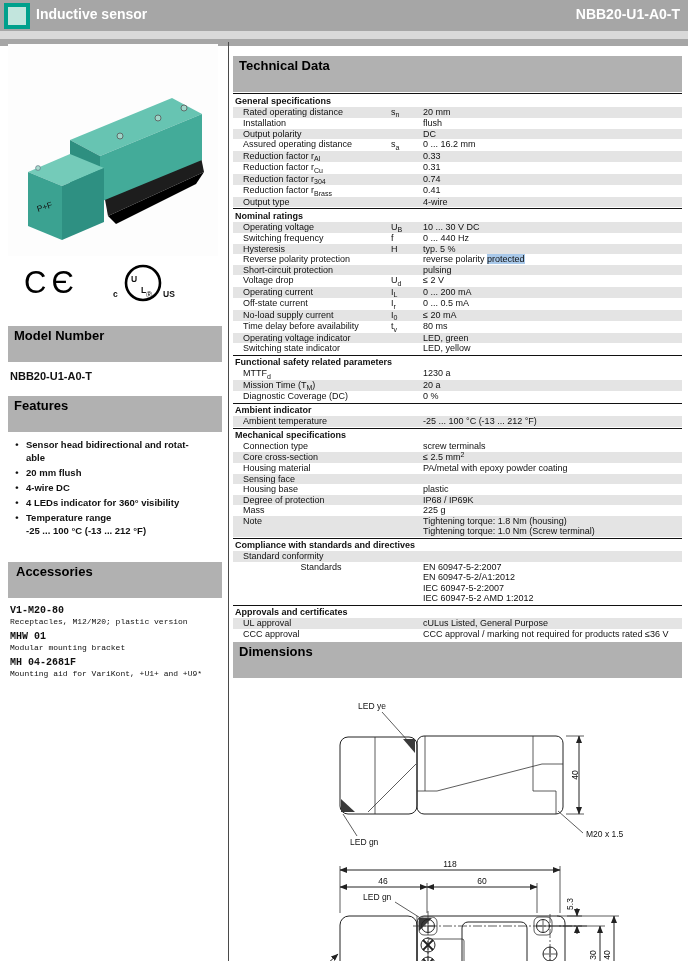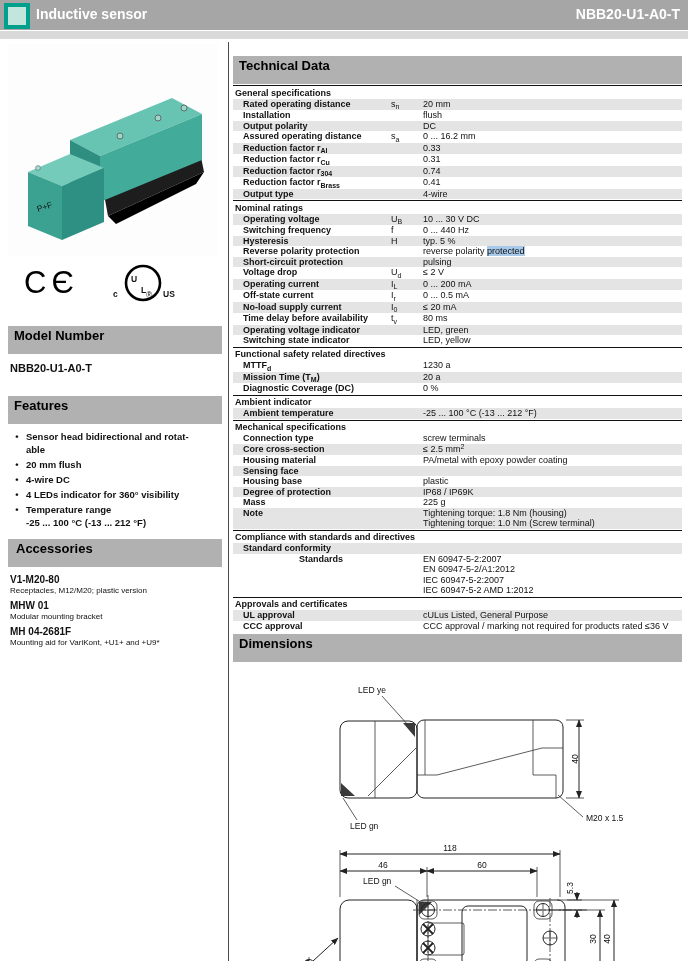--- a/index.html
+++ b/index.html
@@ -1,55 +1,55 @@
 <!DOCTYPE html>
 <html><head>
 <meta charset="utf-8">
 <style>
   html,body{margin:0;padding:0;background:#fff;}
   .page{position:relative;width:688px;height:961px;background:#fff;overflow:hidden;
         font-family:"Liberation Sans","DejaVu Sans",sans-serif;color:#111;}
   
-  .topbar{position:absolute;left:0;top:0;width:688px;height:30px;background:#a6a6a6;}
+  .topbar{position:absolute;left:0;top:0;width:688px;height:46px;background:#a6a6a6;}
   .logo-sq{position:absolute;left:4px;top:3px;width:18px;height:18px;border:4px solid #00a08c;background:#c2e5dd;}
   .topbar-title{position:absolute;left:36px;top:6px;font-size:14px;font-weight:bold;color:#fff;}
   .topbar-model{position:absolute;right:8px;top:6px;font-size:14px;font-weight:bold;color:#fff;}
   .substrip{position:absolute;left:0;top:31px;width:688px;height:8px;background:#d9d9d9;}
   .divider{position:absolute;left:228px;top:42px;width:1px;height:919px;background:#4a4a4a;}
 
   
   .bar{background:#b1b1b1;font-weight:bold;font-size:13px;line-height:15px;padding:2px 6px;
-       height:28px;box-sizing:border-box;color:#000;}
+       height:36px;box-sizing:border-box;color:#000;}
 
   
   .left-col{position:absolute;left:8px;top:44px;width:214px;}
   .photo{width:210px;height:212px;}
   .marks{height:46px;display:flex;align-items:center;}
   .ce{margin-left:16px;font-size:31px;letter-spacing:5px;color:#000;}
   .ul-mark{margin-left:26px;}
   .model-val{font-size:11px;font-weight:bold;padding:8px 2px 0 2px;height:24px;}
   .mn-bar{margin-top:20px;}
-  .ft-bar{margin-top:10px;}
+  .ft-bar{margin-top:2px;}
   .features-list{padding:6px 0 4px 0;}
   .feat{display:flex;margin-bottom:2px;}
   .bullet{flex:0 0 18px;text-align:center;font-size:9.5px;font-weight:bold;line-height:13px;}
   .feat-text{font-size:9.5px;font-weight:bold;line-height:13px;}
-  .acc-bar{margin-top:4px;padding-left:8px;}
+  .acc-bar{margin-top:19px;padding-left:8px;}
   .accessories-list{padding:6px 2px 0 2px;}
-  .acc{margin-bottom:3px;}
+  .acc{margin-bottom:3px;font-family:Liberation Mono, monospace;}
   .acc-name{font-size:10px;font-weight:bold;line-height:13px;}
   .acc-desc{font-size:8px;line-height:10px;}
 
   
   .right-col{position:absolute;left:233px;top:56px;width:449px;}
   .sec-h{border-top:1.6px solid #111;font-weight:bold;font-size:9px;line-height:10px;
          padding:1.5px 0 1px 2px;margin-top:1px;}
   .row{display:flex;align-items:flex-start;font-size:9px;line-height:10.5px;}
   .row.alt{background:#e4e4e4;}
-  .c-lab{flex:0 0 158px;box-sizing:border-box;padding-left:10px;font-weight:bold;}
+  .c-lab{flex:0 0 158px;box-sizing:border-box;padding-left:10px;}
   .c-lab.ind2{padding-left:18px;text-align:center;}
   .c-sym{flex:0 0 32px;}
   .c-val{flex:1;}
   .sub{font-size:7px;position:relative;top:2.5px;}
   .sup{font-size:7px;position:relative;top:-3px;}
   .hl{background:#a9c9ea;}
   .dims-bar{margin-top:3px;}
 
   
   .drawing1{margin:16px 0 0 97px;display:block;}
@@ -312,21 +312,21 @@
             <div class="vline"><span>LED, green</span></div>
           </div>
         </div>
         <div class="row">
           <div class="c-lab"><span>Switching state indicator</span></div>
           <div class="c-sym"></div>
           <div class="c-val">
             <div class="vline"><span>LED, yellow</span></div>
           </div>
         </div>
-        <div class="sec-h">Functional safety related directives</div>
+        <div class="sec-h">Functional safety related parameters</div>
         <div class="row">
           <div class="c-lab"><span>MTTF</span><span class="sub">d</span></div>
           <div class="c-sym"></div>
           <div class="c-val">
             <div class="vline"><span>1230 a</span></div>
           </div>
         </div>
         <div class="row alt">
           <div class="c-lab"><span>Mission Time (T</span><span class="sub">M</span><span>)</span></div>
           <div class="c-sym"></div>

